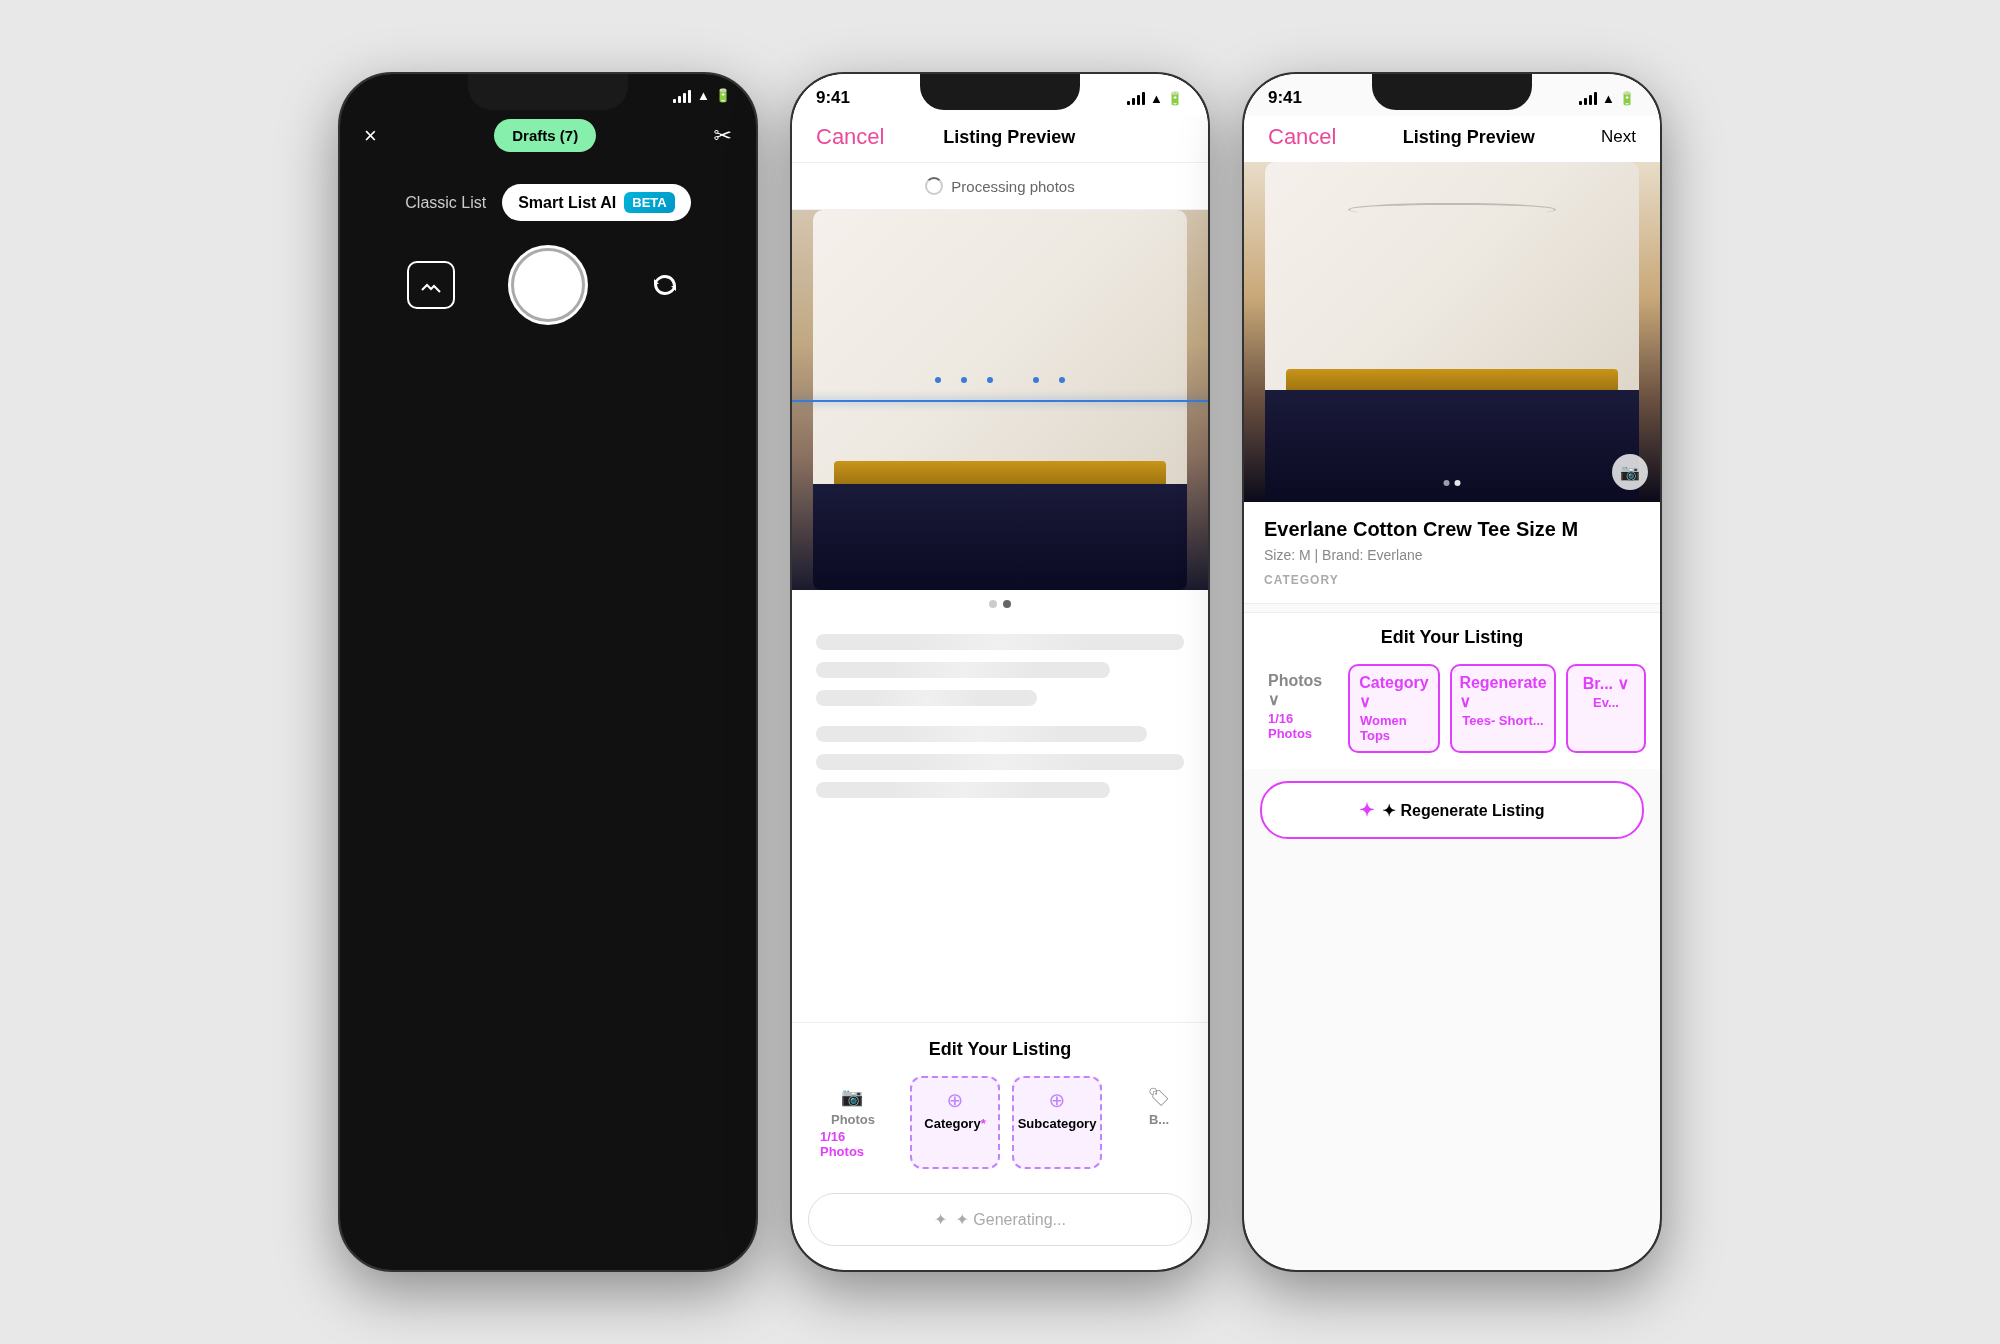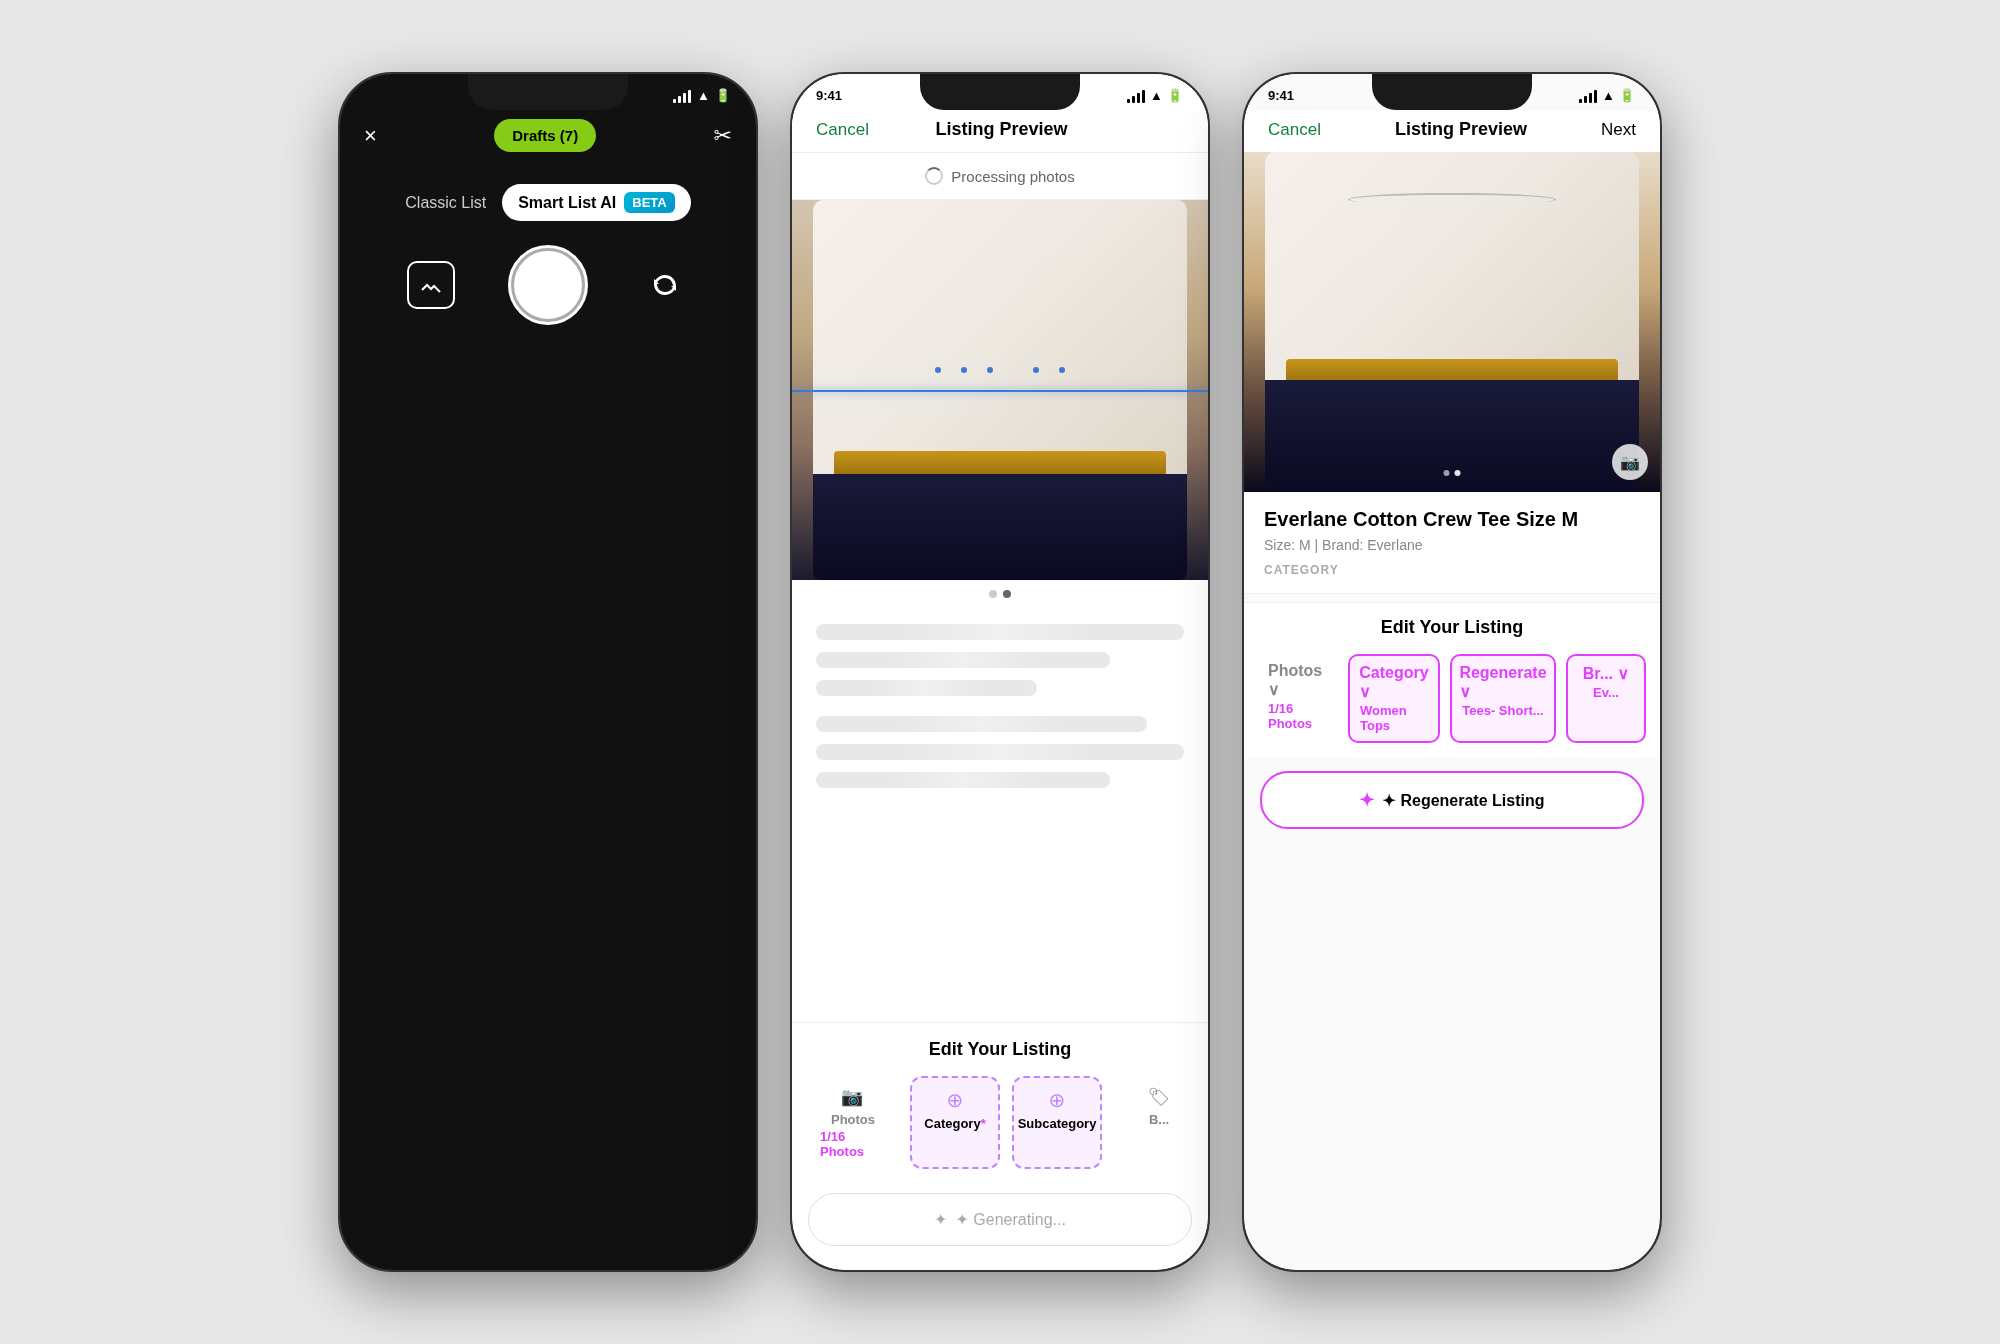--- a/index.html
+++ b/index.html
@@ -59,21 +59,21 @@
       padding: 14px 24px 8px;
       font-size: 15px;
       font-weight: 600;
       position: relative;
       z-index: 10;
     }
     .status-bar.dark { color: #fff; background: transparent; }
     .status-bar.light { color: #000; background: #fff; }
     .status-bar.light2 { color: #000; background: #fafafa; }
 
-    .status-time { font-size: 13px; font-weight: 700; text-align: center; }
+    .status-time { font-size: 17px; font-weight: 700; text-align: center; }
 
     
     .phone1-screen {
       background: #111;
       height: 100%;
       display: flex;
       flex-direction: column;
     }
     .camera-header {
       display: flex;
@@ -212,21 +212,21 @@
       flex-direction: column;
     }
     .phone2-nav {
       display: flex;
       justify-content: space-between;
       align-items: center;
       padding: 8px 24px 12px;
       background: #fff;
       border-bottom: 1px solid #eee;
     }
-    .nav-cancel { color: #15803d; font-size: 17px; }
+    .nav-cancel { color: #ec4899; font-size: 22px; }
     .nav-title { font-size: 18px; font-weight: 700; color: #000; }
     .nav-next { color: #000; font-size: 17px; }
 
     .processing-banner {
       display: flex;
       align-items: center;
       justify-content: center;
       gap: 8px;
       padding: 14px;
       background: #fff;
@@ -483,21 +483,21 @@
     .regen-star { color: #e040fb; font-size: 18px; }
 
     
     .x-btn {
       color: #fff;
       font-size: 22px;
       font-weight: 300;
       line-height: 1;
     }
     .drafts-btn {
-      background: #84cc16;
+      background: #86efac;
       color: #000;
       border-radius: 20px;
       padding: 8px 18px;
       font-size: 15px;
       font-weight: 600;
     }
     .scissors-btn { color: #fff; font-size: 22px; }
 
     
     .signal-bars {

